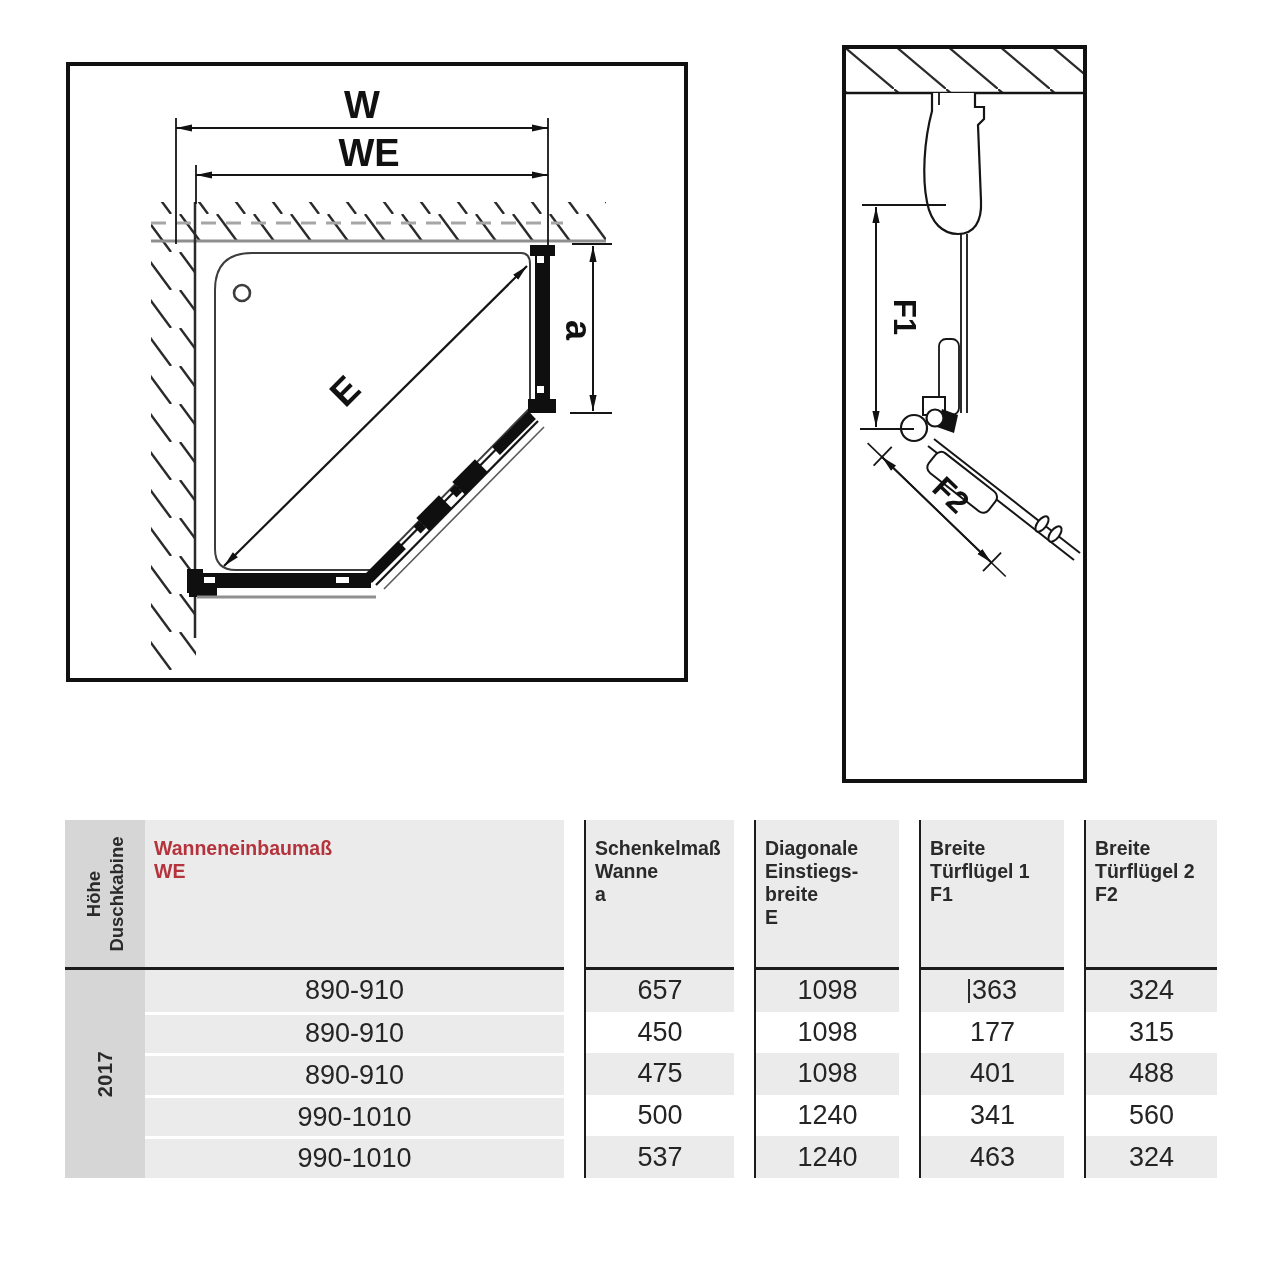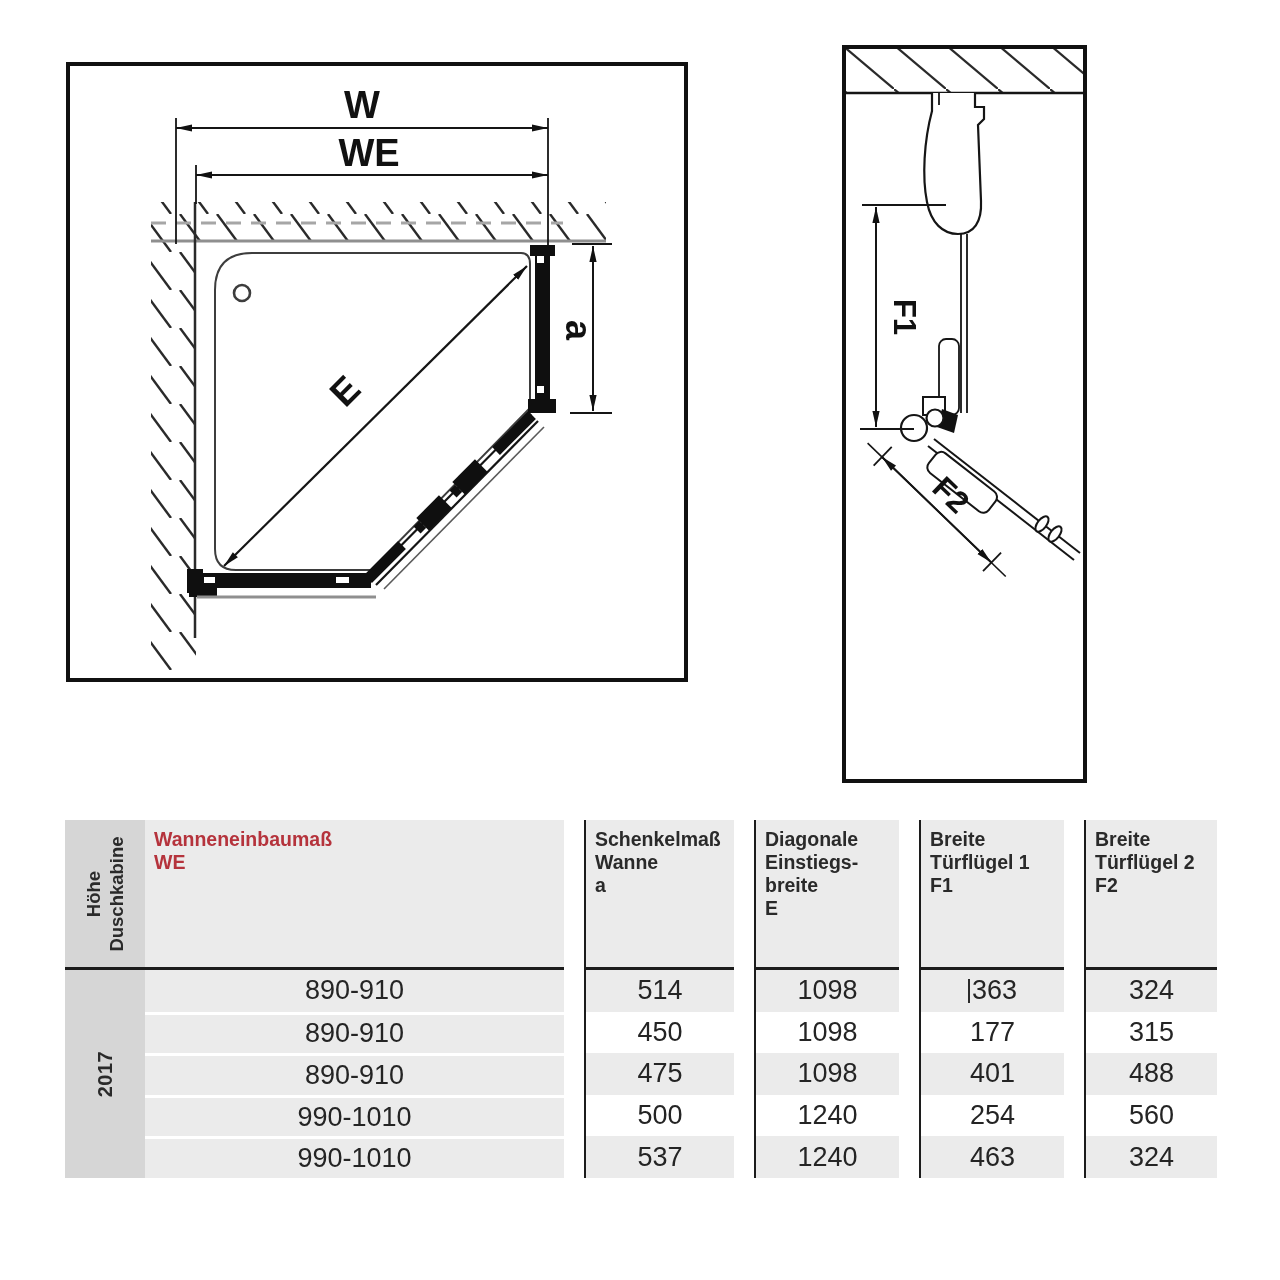--- a/index.html
+++ b/index.html
@@ -14,21 +14,21 @@
   .spec-table{
     position:absolute;left:65px;top:820px;width:1152px;
     display:grid;
     grid-template-columns:80px 419px 170px 165px 165px 153px;
     grid-template-rows:150px 41.6px 41.6px 41.6px 41.6px 41.6px;
   }
   .cell{box-sizing:border-box;}
   .hcell{
     background:#ebebeb;border-bottom:3px solid #1c1c1c;
     font-weight:bold;font-size:19.5px;line-height:1.18;
-    padding:8px 2px 0 9px;white-space:pre-line;color:#2a2a2a;
+    padding:17px 2px 0 9px;white-space:pre-line;color:#2a2a2a;
   }
   .corner{background:#d6d6d6;position:relative;border-bottom:3px solid #1c1c1c;}
   .rot{
     position:absolute;left:50%;top:50%;
     transform:translate(-50%,-50%) rotate(-90deg);
     font-weight:bold;white-space:pre-line;text-align:center;color:#2a2a2a;
   }
   .corner .rot{font-size:18.5px;line-height:1.25;}
   .yearcell{background:#d6d6d6;grid-row:2/7;grid-column:1;position:relative;}
   .yearcell .rot{font-size:20px;letter-spacing:.5px;}
@@ -209,21 +209,21 @@
 F1</div>
   <div class="cell hcell vline">Breite
 Türflügel 2
 F2</div>
 
   <div class="cell yearcell">
     <div class="rot">2017</div>
   </div>
 
   <div class="cell bcell we-cell">890-910</div>
-  <div class="cell bcell vline bg-gray">514</div>
+  <div class="cell bcell vline bg-gray">657</div>
   <div class="cell bcell vline bg-gray">1098</div>
   <div class="cell bcell vline bg-gray">
     <span class="cursor-bar"></span>
     <span>363</span>
   </div>
   <div class="cell bcell vline bg-gray">324</div>
 
   <div class="cell bcell we-cell we-sep">890-910</div>
   <div class="cell bcell vline bg-white">450</div>
   <div class="cell bcell vline bg-white">1098</div>
@@ -232,21 +232,21 @@
 
   <div class="cell bcell we-cell we-sep">890-910</div>
   <div class="cell bcell vline bg-gray">475</div>
   <div class="cell bcell vline bg-gray">1098</div>
   <div class="cell bcell vline bg-gray">401</div>
   <div class="cell bcell vline bg-gray">488</div>
 
   <div class="cell bcell we-cell we-sep">990-1010</div>
   <div class="cell bcell vline bg-white">500</div>
   <div class="cell bcell vline bg-white">1240</div>
-  <div class="cell bcell vline bg-white">254</div>
+  <div class="cell bcell vline bg-white">341</div>
   <div class="cell bcell vline bg-white">560</div>
 
   <div class="cell bcell we-cell we-sep">990-1010</div>
   <div class="cell bcell vline bg-gray">537</div>
   <div class="cell bcell vline bg-gray">1240</div>
   <div class="cell bcell vline bg-gray">463</div>
   <div class="cell bcell vline bg-gray">324</div>
 </div>
 
 </body></html>

